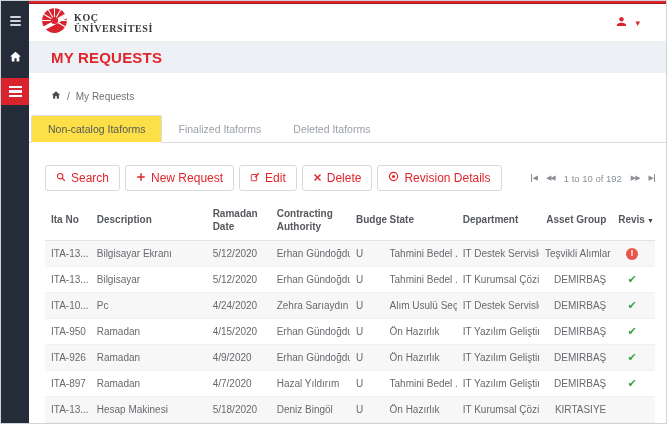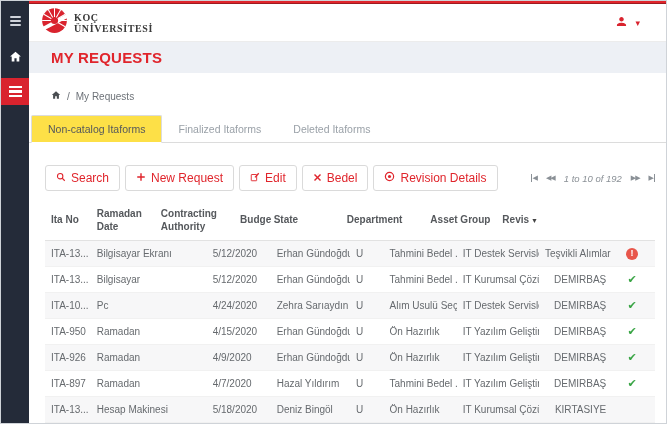--- a/index.html
+++ b/index.html
@@ -40,21 +40,21 @@
   .tabs { display:flex; align-items:flex-end; border-bottom:1px solid #dcdcdc; padding-left:2px; }
   .tab { font-size:10.5px; color:#9aa1a8; padding:7px 16px 7px; cursor:pointer; white-space:nowrap; }
   .tab.active { color:#55585c; background:#fde047; border:1px solid #dcdcdc; border-bottom:1px solid #fff; margin-bottom:-1px; border-radius:2px 2px 0 0; }
 
   .panel { flex:1; padding:0 11px 0 16px; }
 
   .toolbar { display:flex; align-items:center; margin-top:22px; margin-bottom:12px; }
   .btn { display:inline-flex; align-items:center; gap:5px; background:#fff; border:1px solid #dadada; border-radius:3px; color:#e0252c; font-size:12px; padding:5px 10px; margin-right:5px; cursor:pointer; white-space:nowrap; }
   .btn svg { flex-shrink:0; }
 
-  .pager { margin-left:auto; display:flex; align-items:center; gap:9px; color:#8a9096; font-size:9.5px; white-space:nowrap;font-style:italic; }
+  .pager { margin-left:auto; display:flex; align-items:center; gap:9px; color:#8a9096; font-size:9.5px; white-space:nowrap; }
   .pg { cursor:pointer; font-size:7px; letter-spacing:-1px; color:#8a9096; display:inline-flex; align-items:center; }
   .pg.first { border-left:1.5px solid #8a9096; padding-left:1px; }
   .pg.last  { border-right:1.5px solid #8a9096; padding-right:1px; }
 
   
   .thead { display:flex; align-items:center; border-bottom:1px solid #e2e2e2; padding:5px 0 7px; }
   .th { font-size:10px; font-weight:bold; color:#55585c; padding:0 6px; line-height:1.25; }
   .tbody .trow { display:flex; align-items:center; height:26px; font-size:10px; color:#666a6e; border-bottom:1px solid #f1f1f1; cursor:pointer; }
   .tbody .trow:nth-child(odd) { background:#f7f7f8; }
   .tcell { padding:0 6px; white-space:nowrap; overflow:hidden; text-overflow:clip; }
@@ -184,21 +184,21 @@
             </span>
             <span>Edit</span>
           </button>
           <button class="btn">
             <span>
               <svg width="9" height="9" viewBox="0 0 24 24" stroke="#e0252c" stroke-width="3.6">
                   <line x1="4" y1="4" x2="20" y2="20"></line>
                   <line x1="20" y1="4" x2="4" y2="20"></line>
                 </svg>
             </span>
-            <span>Bedel</span>
+            <span>Delete</span>
           </button>
           <button class="btn">
             <span>
               <svg width="11" height="11" viewBox="0 0 24 24">
                   <circle cx="12" cy="12" r="9" fill="none" stroke="#e0252c" stroke-width="2.6"></circle>
                   <circle cx="12" cy="12" r="3.4" fill="#e0252c"></circle>
                 </svg>
             </span>
             <span>Revision Details</span>
           </button>
@@ -208,20 +208,21 @@
             <span class="pg">◀◀</span>
             <span>1 to 10 of 192</span>
             <span class="pg">▶▶</span>
             <span class="pg last">▶</span>
           </div>
         </div>
 
         <div class="table">
           <div class="thead">
               <div class="th c0">Ita No</div>
+              <div class="th c1">Description</div>
               <div class="th c2">Ramadan Date</div>
               <div class="th c3">Contracting Authority</div>
               <div class="th c4">Budge</div>
               <div class="th c5">State</div>
               <div class="th c6">Department</div>
               <div class="th c7">Asset Group</div>
               <div class="th c8">Revis<span class="sort">▼</span></div>
             </div>
           <div class="tbody">
               <div class="trow">

